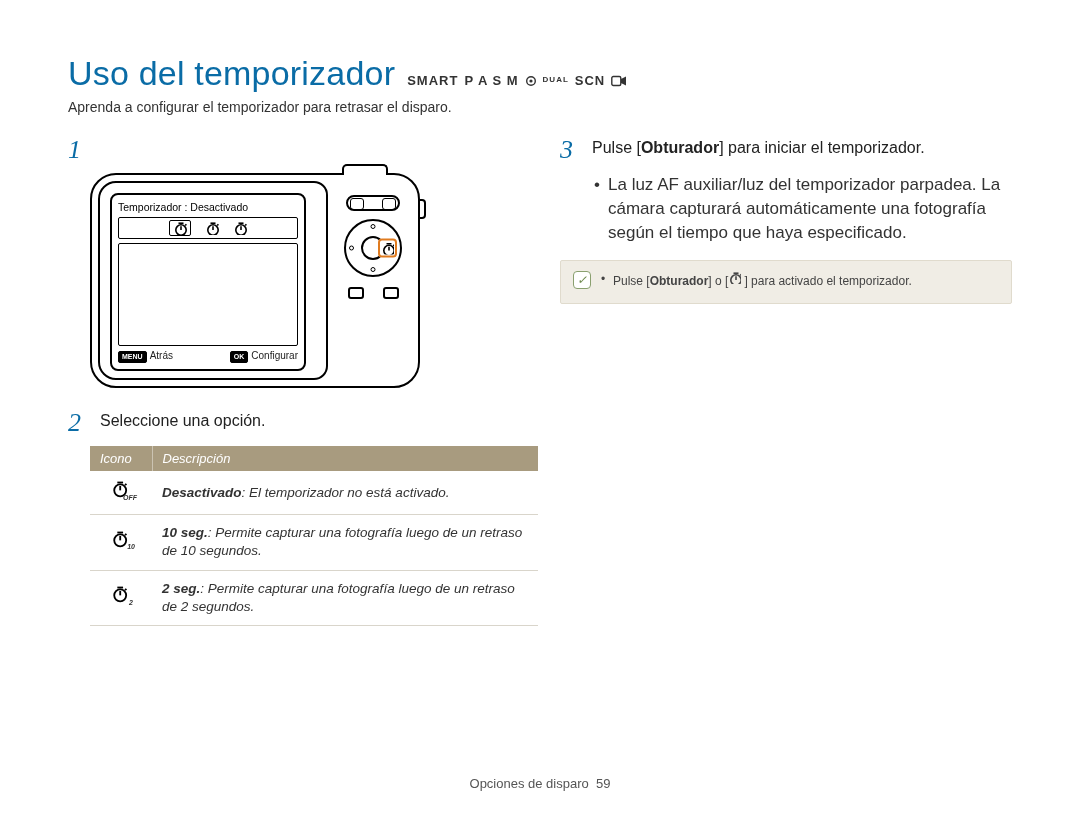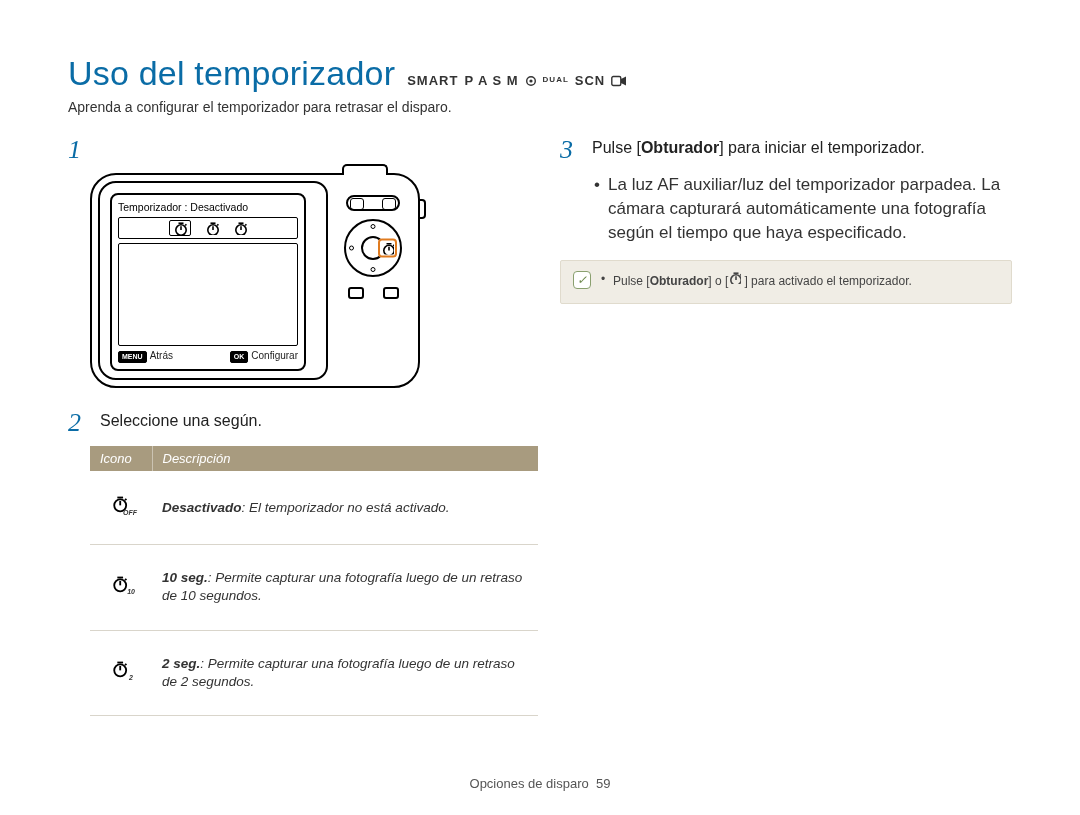--- a/index.html
+++ b/index.html
@@ -187,21 +187,21 @@
   .opt-table th {
     background: #a89b7f;
     color: #fff;
     font-weight: 400;
     text-align: left;
     padding: 5px 10px;
     font-size: 13px;
   }
   .opt-table th:first-child { width: 62px; border-right: 1px solid rgba(255,255,255,0.4); }
   .opt-table td {
-    padding: 24px 10px;
+    padding: 9px 10px;
     border-bottom: 1px solid #d9d5cb;
     vertical-align: middle;
     line-height: 1.35;
     color: #333;
   }
   .opt-table td:first-child { text-align: center; width: 62px; }
   .opt-table td b { font-weight: 600; }
   
   .bullets {
     margin: 6px 0 16px 34px;
@@ -343,21 +343,21 @@
         </div>
         <div class="small-btns">
             <span class="sb"></span>
             <span class="sb"></span>
           </div>
       </div>
     </div>
 
     <div class="step">
       <div class="step-num">2</div>
-      <div class="step-text">Seleccione una según.</div>
+      <div class="step-text">Seleccione una opción.</div>
     </div>
 
     <table class="opt-table">
       <thead>
         <tr>
           <th>Icono</th>
           <th>Descripción</th>
         </tr>
       </thead>
       <tbody>

